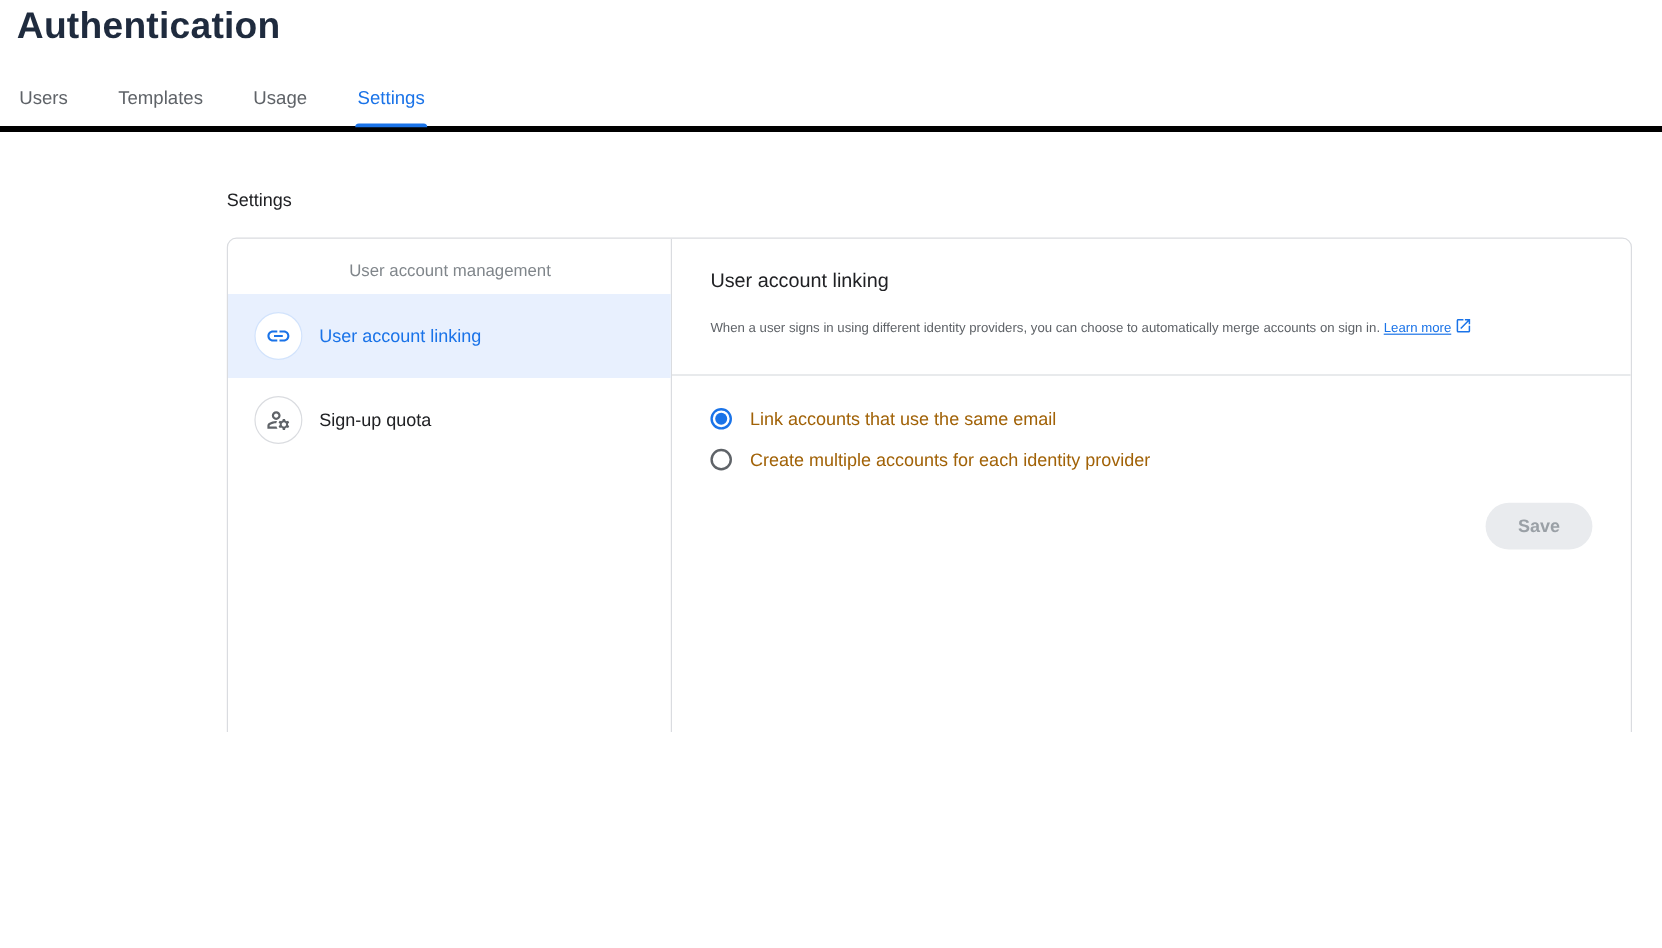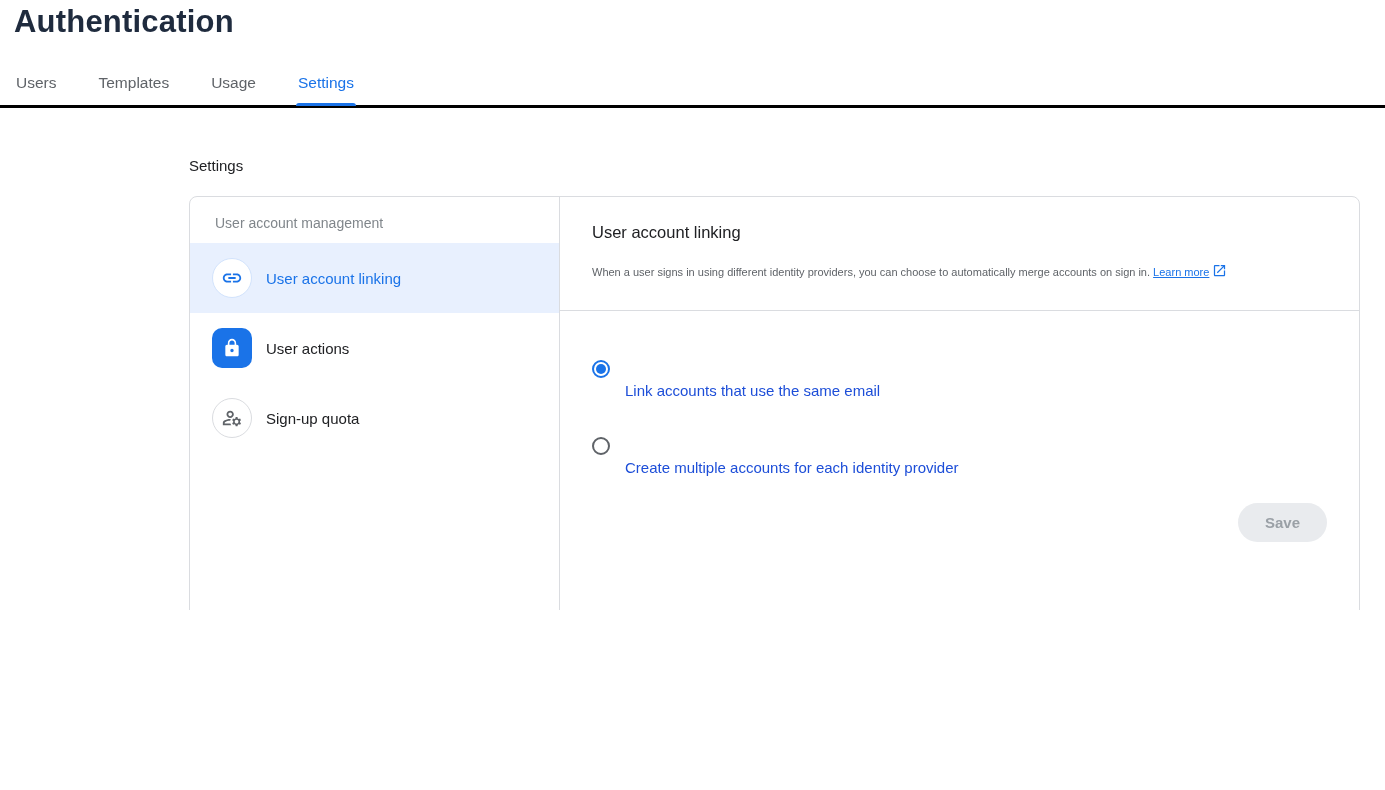--- a/index.html
+++ b/index.html
@@ -26,21 +26,21 @@
     letter-spacing: 0.2px;
     color: #1f2b3e;
   }
 
   
   .tabbar {
     display: flex;
     gap: 38px;
     padding-left: 14px;
     margin-top: 24px;
-    border-bottom: 3px solid #000000;
+    border-bottom: 5px solid #000000;
   }
   .tab {
     position: relative;
     padding: 10px 2px 13px;
     font-size: 15.5px;
     color: #5f6368;
     cursor: pointer;
     white-space: nowrap;
   }
   .tab.active {
@@ -83,21 +83,21 @@
     width: 370px;
     flex-shrink: 0;
     border-right: 1px solid #dadce0;
     padding-top: 14px;
   }
   .group-header {
     padding: 16px 24px 12px 25px;
     font-size: 14px;
     color: #80868b;
   }
-  .group-header.first { padding-top: 4px; }
+  .group-header.first { padding-top: 4px; text-align: center; }
   .side-item {
     display: flex;
     align-items: center;
     gap: 14px;
     padding: 15px 20px 15px 22px;
     cursor: pointer;
   }
   .side-item.active { background: #e8f0fe; }
   .side-item .label {
     font-size: 15px;
@@ -184,22 +184,21 @@
     content: "";
     position: absolute;
     top: 50%; left: 50%;
     width: 10px; height: 10px;
     margin: -5px 0 0 -5px;
     border-radius: 50%;
     background: #1a73e8;
   }
   .radio-label {
     font-size: 15px;
-    color: #1d4ed8;
-    margin-top: 44px;
+    color: #a16207;
   }
 
   
   .save-row {
     display: flex;
     justify-content: flex-end;
     margin-top: 27px;
   }
   .save-button {
     border: none;
@@ -238,28 +237,20 @@
 
         <div class="side-item active">
           <span class="icon-circle blue-outline">
             <svg viewBox="0 0 24 24" width="22" height="22" fill="#1a73e8">
                 <path d="M3.9 12c0-1.71 1.39-3.1 3.1-3.1h4V7H7c-2.76 0-5 2.24-5 5s2.24 5 5 5h4v-1.9H7c-1.71 0-3.1-1.39-3.1-3.1zM8 13h8v-2H8v2zm9-6h-4v1.9h4c1.71 0 3.1 1.39 3.1 3.1s-1.39 3.1-3.1 3.1h-4V17h4c2.76 0 5-2.24 5-5s-2.24-5-5-5z"></path>
               </svg>
           </span>
           <span class="label">User account linking</span>
         </div>
 
-        <div class="side-item">
-          <span class="icon-tile">
-            <svg viewBox="0 0 24 24" width="20" height="20" fill="#ffffff">
-                <path d="M18 8h-1V6c0-2.76-2.24-5-5-5S7 3.24 7 6v2H6c-1.1 0-2 .9-2 2v10c0 1.1.9 2 2 2h12c1.1 0 2-.9 2-2V10c0-1.1-.9-2-2-2zm-6 9c-1.1 0-2-.9-2-2s.9-2 2-2 2 .9 2 2-.9 2-2 2zm3.1-9H8.9V6c0-1.71 1.39-3.1 3.1-3.1 1.71 0 3.1 1.39 3.1 3.1v2z"></path>
-              </svg>
-          </span>
-          <span class="label">User actions</span>
-        </div>
 
 
 
         <div class="side-item">
           <span class="icon-circle">
             <svg viewBox="0 0 24 24" width="22" height="22" fill="#5f6368">
                 <path d="M4 18v-.65c0-.34.16-.66.41-.81C6.1 15.53 8.03 15 10 15c.03 0 .05 0 .08.01.1-.7.3-1.37.59-1.98-.22-.02-.44-.03-.67-.03-2.42 0-4.68.67-6.61 1.82-.88.52-1.39 1.5-1.39 2.53V20h9.26c-.42-.6-.75-1.28-.97-2H4zm6-6c2.21 0 4-1.79 4-4s-1.79-4-4-4-4 1.79-4 4 1.79 4 4 4zm0-6c1.1 0 2 .9 2 2s-.9 2-2 2-2-.9-2-2 .9-2 2-2zm10.75 10c0-.22-.03-.42-.06-.63l1.14-1.01-1-1.73-1.45.49c-.32-.27-.68-.48-1.08-.63L18 11h-2l-.3 1.49c-.4.15-.76.36-1.08.63l-1.45-.49-1 1.73 1.14 1.01c-.03.21-.06.41-.06.63s.03.42.06.63l-1.14 1.01 1 1.73 1.45-.49c.32.27.68.48 1.08.63L16 21h2l.3-1.49c.4-.15.76-.36 1.08-.63l1.45.49 1-1.73-1.14-1.01c.03-.21.06-.41.06-.63zM17 18c-1.1 0-2-.9-2-2s.9-2 2-2 2 .9 2 2-.9 2-2 2z"></path>
               </svg>
           </span>
           <span class="label">Sign-up quota</span>

